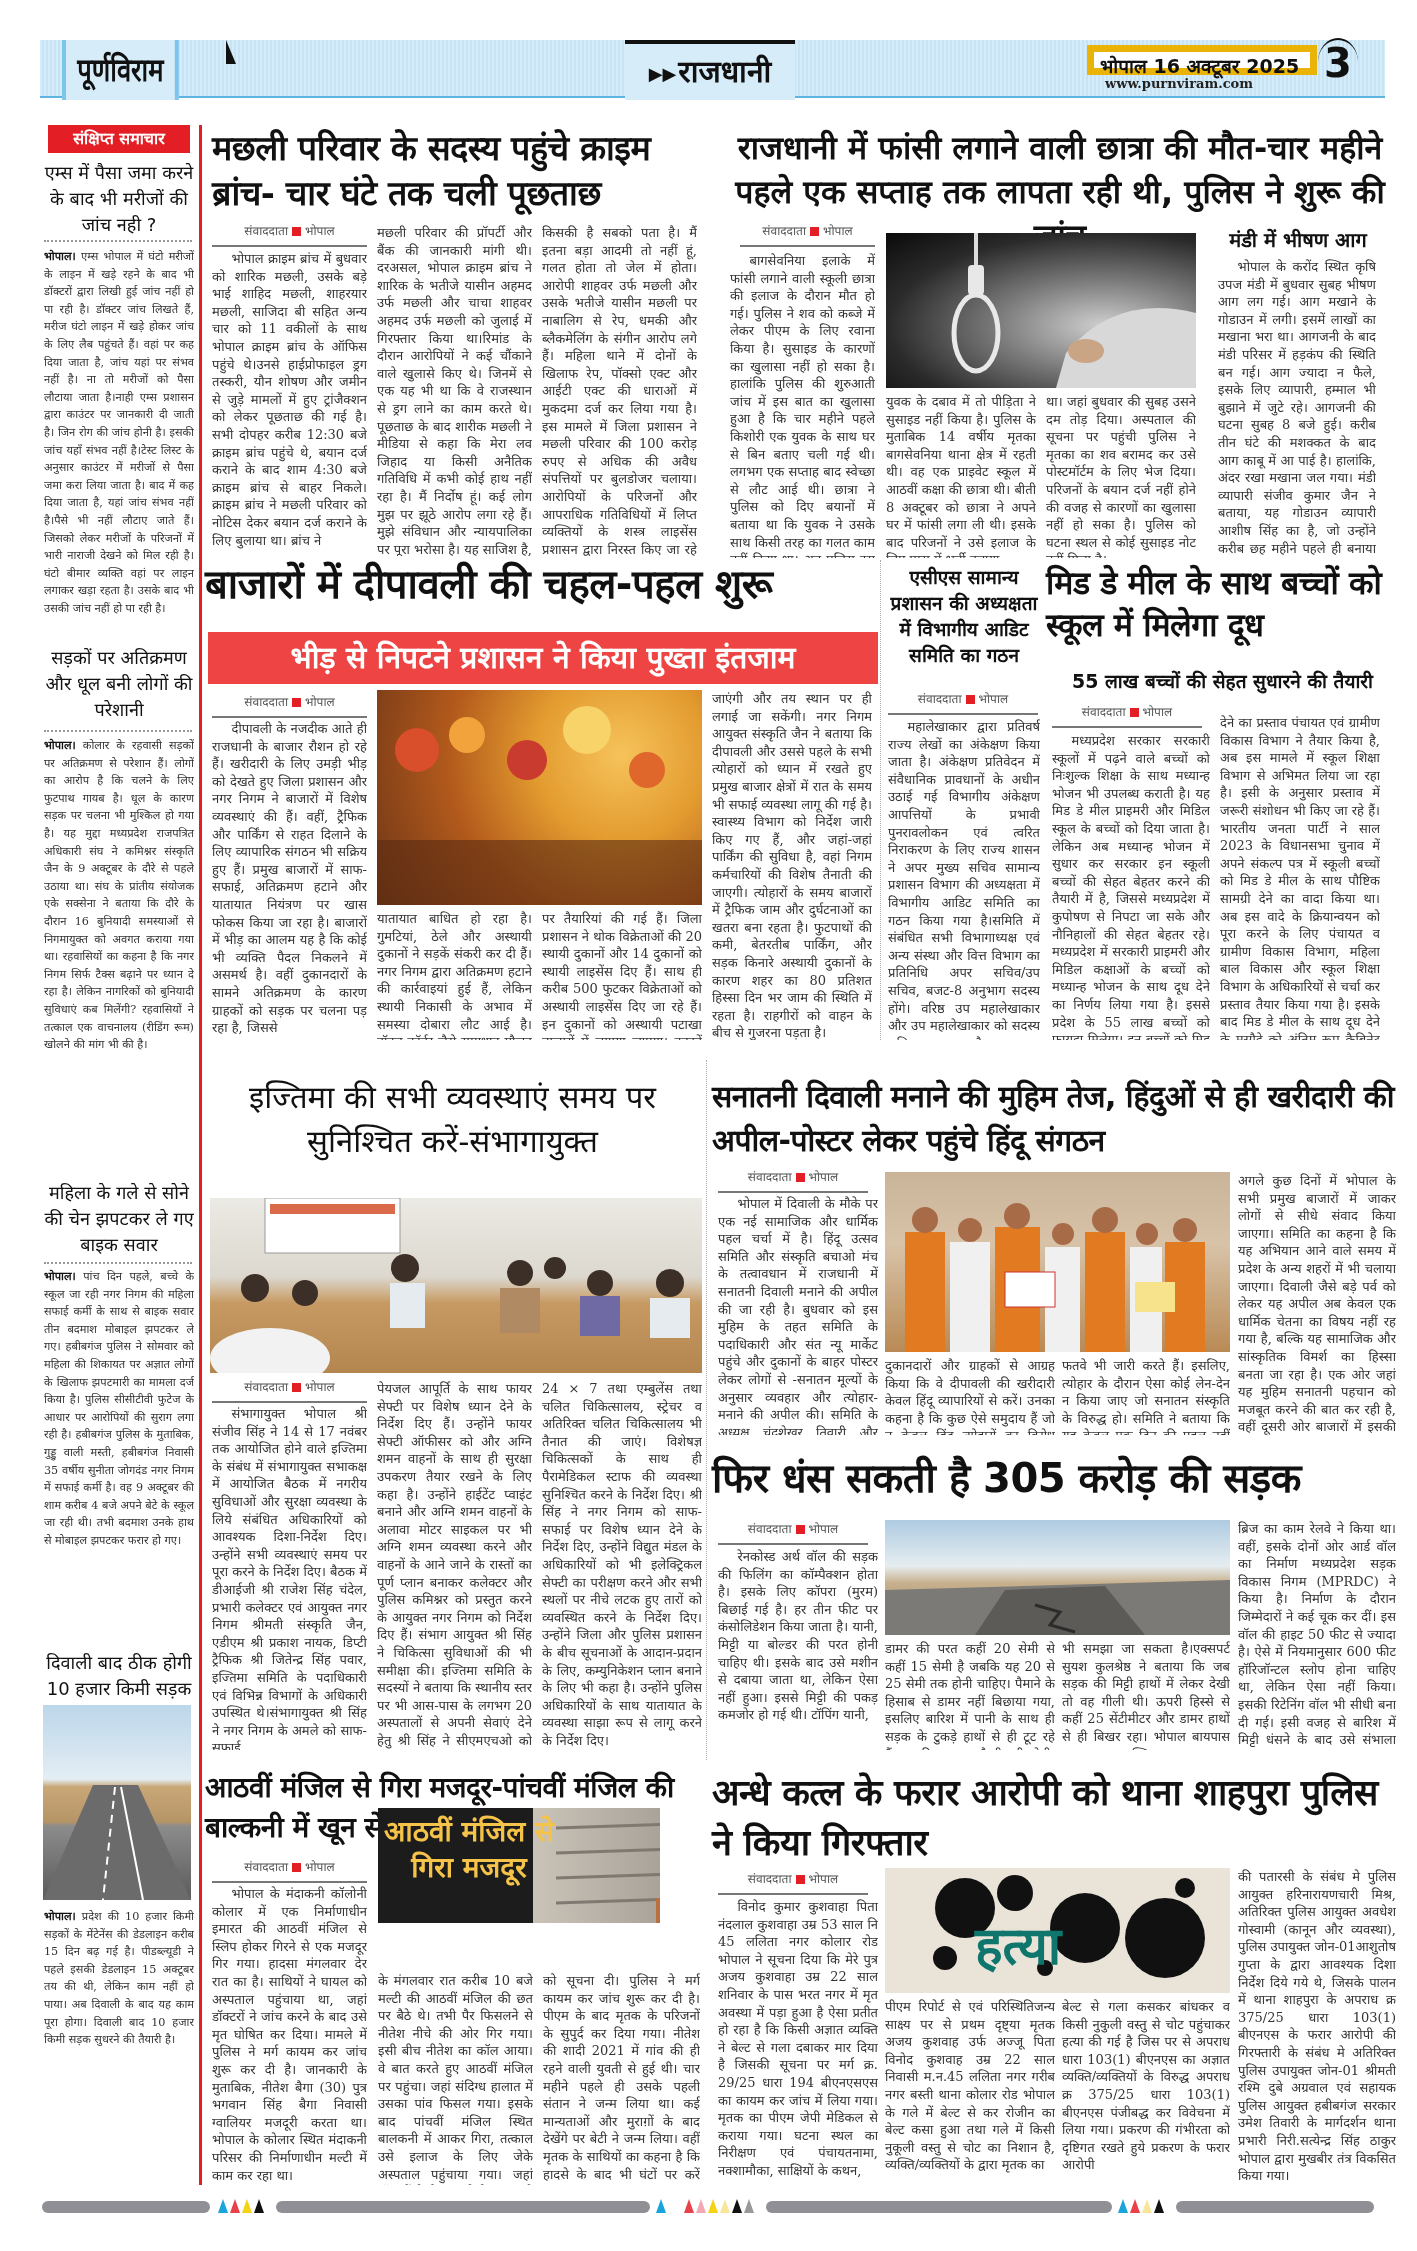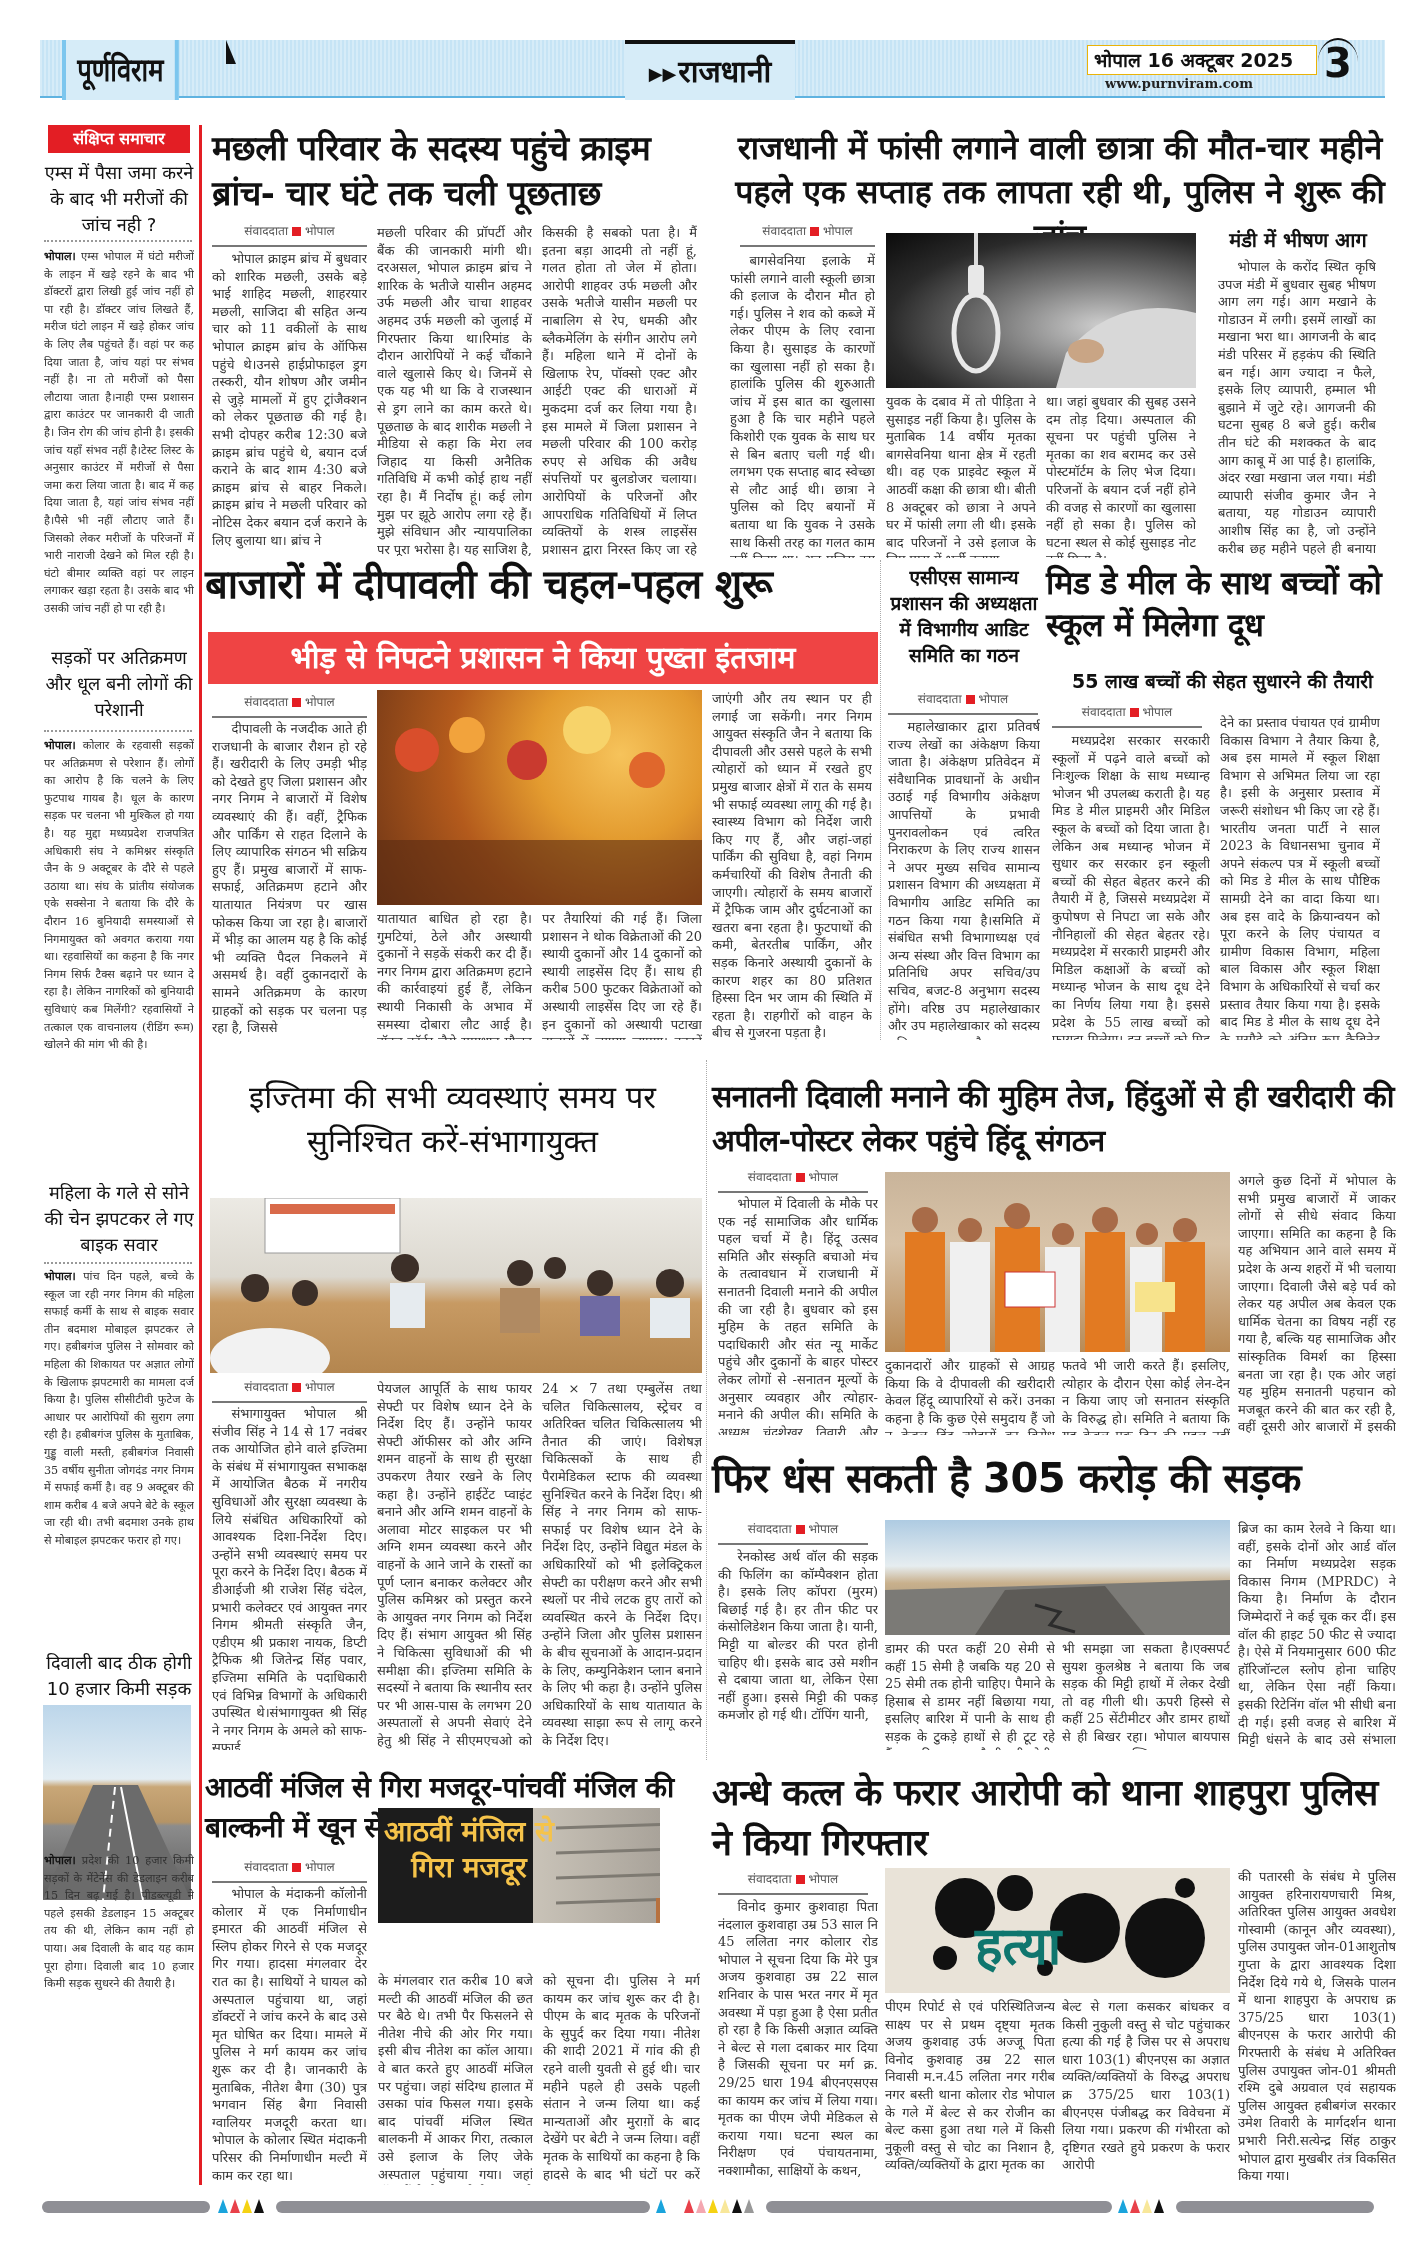--- a/index.html
+++ b/index.html
@@ -5,21 +5,21 @@
 *{box-sizing:border-box;margin:0;padding:0}
 html,body{width:1417px;height:2251px;background:#fff;overflow:hidden}
 body{font-family:"DejaVu Serif",serif;color:#222;position:relative}
 .abs{position:absolute}
 
 .mast{left:40px;top:40px;width:1345px;height:58px;background:repeating-linear-gradient(90deg,#d6ecf8 0,#d6ecf8 2px,#c6e4f5 2px,#c6e4f5 4px);border-bottom:2px solid #5fb3e0}
 .logo{left:62px;top:40px;height:60px;padding:0 14px;background:#d6ecf8;border-left:5px solid #7cc6ee;border-right:5px solid #7cc6ee;font-family:"DejaVu Sans",sans-serif;font-weight:bold;font-size:32px;line-height:60px;color:#111;transform:scaleX(.8);transform-origin:left}
 .logo-tri{left:226px;top:40px;width:0;height:0;border-left:10px solid #111;border-top:24px solid transparent}
 .section{left:625px;top:40px;width:170px;height:60px;background:#d6ecf8;border-top:4px solid #111;text-align:center;font-family:"DejaVu Sans",sans-serif;font-weight:bold;font-size:30px;line-height:56px;color:#111}
 .section .arr{font-size:18px;vertical-align:middle;margin-right:2px}
-.datebox{left:1087px;top:45px;width:230px;height:30px;background:#fff;border:1px solid #eab308;font-family:"DejaVu Sans",sans-serif;font-weight:bold;font-size:19px;line-height:28px;padding-left:6px;color:#111}
+.datebox{left:1087px;top:45px;width:230px;height:30px;background:#fff;border:7px solid #eab308;font-family:"DejaVu Sans",sans-serif;font-weight:bold;font-size:19px;line-height:28px;padding-left:6px;color:#111}
 .url{left:1105px;top:76px;font-family:"DejaVu Serif",serif;font-size:13px;font-weight:bold;color:#222}
 .pageno{left:1318px;top:38px;font-family:"DejaVu Sans",sans-serif;font-weight:bold;font-size:40px;color:#111;border-top:2px solid #111;border-radius:50% 50% 0 0;padding:0 6px}
 
 .sidebar{left:40px;top:125px;width:162px;height:2060px;border-right:3px solid #e31e24}
 .side-tag{left:48px;top:125px;width:142px;height:28px;background:#e31e24;color:#fff;text-align:center;font-family:"DejaVu Sans",sans-serif;font-weight:bold;font-size:16px;line-height:28px}
 .side-h{font-family:"DejaVu Sans",sans-serif;font-weight:normal;color:#111;text-align:center;font-size:18px;line-height:26px;width:150px;left:44px}
 .side-p{width:150px;left:44px;font-size:11.2px;line-height:17.6px;text-align:justify;color:#333}
 .side-p b{color:#111}
 .dots{border-top:2px dotted #999;width:148px;left:44px}
 
@@ -62,21 +62,21 @@
 <div class="abs side-p" style="top:1268px;height:370px;overflow:hidden"><b>भोपाल।</b> <span>पांच दिन पहले, बच्चे के स्कूल जा रही नगर निगम की महिला सफाई कर्मी के साथ से बाइक सवार तीन बदमाश मोबाइल झपटकर ले गए। हबीबगंज पुलिस ने सोमवार को महिला की शिकायत पर अज्ञात लोगों के खिलाफ झपटमारी का मामला दर्ज किया है। पुलिस सीसीटीवी फुटेज के आधार पर आरोपियों की सुराग लगा रही है। हबीबगंज पुलिस के मुताबिक, गुड्डु वाली मस्ती, हबीबगंज निवासी 35 वर्षीय सुनीता जोगदंड नगर निगम में सफाई कर्मी है। वह 9 अक्टूबर की शाम करीब 4 बजे अपने बेटे के स्कूल जा रही थी। तभी बदमाश उनके हाथ से मोबाइल झपटकर फरार हो गए।</span></div>
 
 <div class="abs side-h" style="top:1650px">दिवाली बाद ठीक होगी 10 हजार किमी सड़क</div>
 <div class="abs img" style="left:43px;top:1705px;width:148px;height:195px;background:linear-gradient(180deg,#bcd6ea 0%,#e4eef4 38%,#c9a777 42%,#b59466 60%,#8c8c8c 62%,#5b5b5b 100%)">
   <svg width="148" height="195">
       <polygon points="50,80 95,80 148,195 0,195" fill="#6b6b6b"></polygon>
       <line x1="72" y1="82" x2="60" y2="195" stroke="#fff" stroke-width="2" stroke-dasharray="8 6"></line>
       <line x1="78" y1="82" x2="100" y2="195" stroke="#fff" stroke-width="2"></line>
     </svg>
 </div>
-<div class="abs side-p" style="top:1852px;height:278px;overflow:hidden"><b>भोपाल।</b> <span>प्रदेश की 10 हजार किमी सड़कों के मेंटेनेंस की डेडलाइन करीब 15 दिन बढ़ गई है। पीडब्ल्यूडी ने पहले इसकी डेडलाइन 15 अक्टूबर तय की थी, लेकिन काम नहीं हो पाया। अब दिवाली के बाद यह काम पूरा होगा। दिवाली बाद 10 हजार किमी सड़क सुधरने की तैयारी है।</span></div>
+<div class="abs side-p" style="top:1908px;height:278px;overflow:hidden"><b>भोपाल।</b> <span>प्रदेश की 10 हजार किमी सड़कों के मेंटेनेंस की डेडलाइन करीब 15 दिन बढ़ गई है। पीडब्ल्यूडी ने पहले इसकी डेडलाइन 15 अक्टूबर तय की थी, लेकिन काम नहीं हो पाया। अब दिवाली के बाद यह काम पूरा होगा। दिवाली बाद 10 हजार किमी सड़क सुधरने की तैयारी है।</span></div>
 
 <div class="abs hl" style="left:212px;top:126px;width:500px;font-size:34px;line-height:45px">मछली परिवार के सदस्य पहुंचे क्राइम ब्रांच- चार घंटे तक चली पूछताछ</div>
 <div class="abs byline" style="left:212px;top:222px;width:155px"><span>संवाददाता</span><span class="sq"></span><span>भोपाल</span></div>
 <div class="abs col" style="left:212px;top:250px;width:155px;height:306px;overflow:hidden;text-indent:1.5em">भोपाल क्राइम ब्रांच में बुधवार को शारिक मछली, उसके बड़े भाई शाहिद मछली, शाहरयार मछली, साजिदा बी सहित अन्य चार को 11 वकीलों के साथ भोपाल क्राइम ब्रांच के ऑफिस पहुंचे थे।उनसे हाईप्रोफाइल ड्रग तस्करी, यौन शोषण और जमीन से जुड़े मामलों में हुए ट्रांजैक्शन को लेकर पूछताछ की गई है। सभी दोपहर करीब 12:30 बजे क्राइम ब्रांच पहुंचे थे, बयान दर्ज कराने के बाद शाम 4:30 बजे क्राइम ब्रांच से बाहर निकले।क्राइम ब्रांच ने मछली परिवार को नोटिस देकर बयान दर्ज कराने के लिए बुलाया था। ब्रांच ने</div>
 <div class="abs col" style="left:377px;top:224px;width:155px;height:332px;overflow:hidden">मछली परिवार की प्रॉपर्टी और बैंक की जानकारी मांगी थी।दरअसल, भोपाल क्राइम ब्रांच ने शारिक के भतीजे यासीन अहमद उर्फ मछली और चाचा शाहवर अहमद उर्फ मछली को जुलाई में गिरफ्तार किया था।रिमांड के दौरान आरोपियों ने कई चौंकाने वाले खुलासे किए थे। जिनमें से एक यह भी था कि वे राजस्थान से ड्रग लाने का काम करते थे। पूछताछ के बाद शारीक मछली ने मीडिया से कहा कि मेरा लव जिहाद या किसी अनैतिक गतिविधि में कभी कोई हाथ नहीं रहा है। मैं निर्दोष हूं। कई लोग मुझ पर झूठे आरोप लगा रहे हैं। मुझे संविधान और न्यायपालिका पर पूरा भरोसा है। यह साजिश है, यह</div>
 <div class="abs col" style="left:542px;top:224px;width:155px;height:332px;overflow:hidden">किसकी है सबको पता है। मैं इतना बड़ा आदमी तो नहीं हूं, गलत होता तो जेल में होता। आरोपी शाहवर उर्फ मछली और उसके भतीजे यासीन मछली पर नाबालिग से रेप, धमकी और ब्लैकमेलिंग के संगीन आरोप लगे हैं। महिला थाने में दोनों के खिलाफ रेप, पॉक्सो एक्ट और आईटी एक्ट की धाराओं में मुकदमा दर्ज कर लिया गया है। इस मामले में जिला प्रशासन ने मछली परिवार की 100 करोड़ रुपए से अधिक की अवैध संपत्तियों पर बुलडोजर चलाया। आरोपियों के परिजनों और आपराधिक गतिविधियों में लिप्त व्यक्तियों के शस्त्र लाइसेंस प्रशासन द्वारा निरस्त किए जा रहे हैं।</div>
 
 <div class="abs hl-thin" style="left:720px;top:126px;width:680px;font-size:32px;line-height:44px;font-weight:bold">राजधानी में फांसी लगाने वाली छात्रा की मौत-चार महीने पहले एक सप्ताह तक लापता रही थी, पुलिस ने शुरू की जांच</div>
 <div class="abs byline" style="left:740px;top:222px;width:135px"><span>संवाददाता</span><span class="sq"></span><span>भोपाल</span></div>
 <div class="abs col" style="left:730px;top:252px;width:145px;height:306px;overflow:hidden;text-indent:1.5em">बागसेवनिया इलाके में फांसी लगाने वाली स्कूली छात्रा की इलाज के दौरान मौत हो गई। पुलिस ने शव को कब्जे में लेकर पीएम के लिए रवाना किया है। सुसाइड के कारणों का खुलासा नहीं हो सका है। हालांकि पुलिस की शुरुआती जांच में इस बात का खुलासा हुआ है कि चार महीने पहले किशोरी एक युवक के साथ घर से बिन बताए चली गई थी।लगभग एक सप्ताह बाद स्वेच्छा से लौट आई थी। छात्रा ने पुलिस को दिए बयानों में बताया था कि युवक ने उसके साथ किसी तरह का गलत काम नहीं किया था। अब पुलिस इस बात की जांच कर रही है कि इसी</div>

